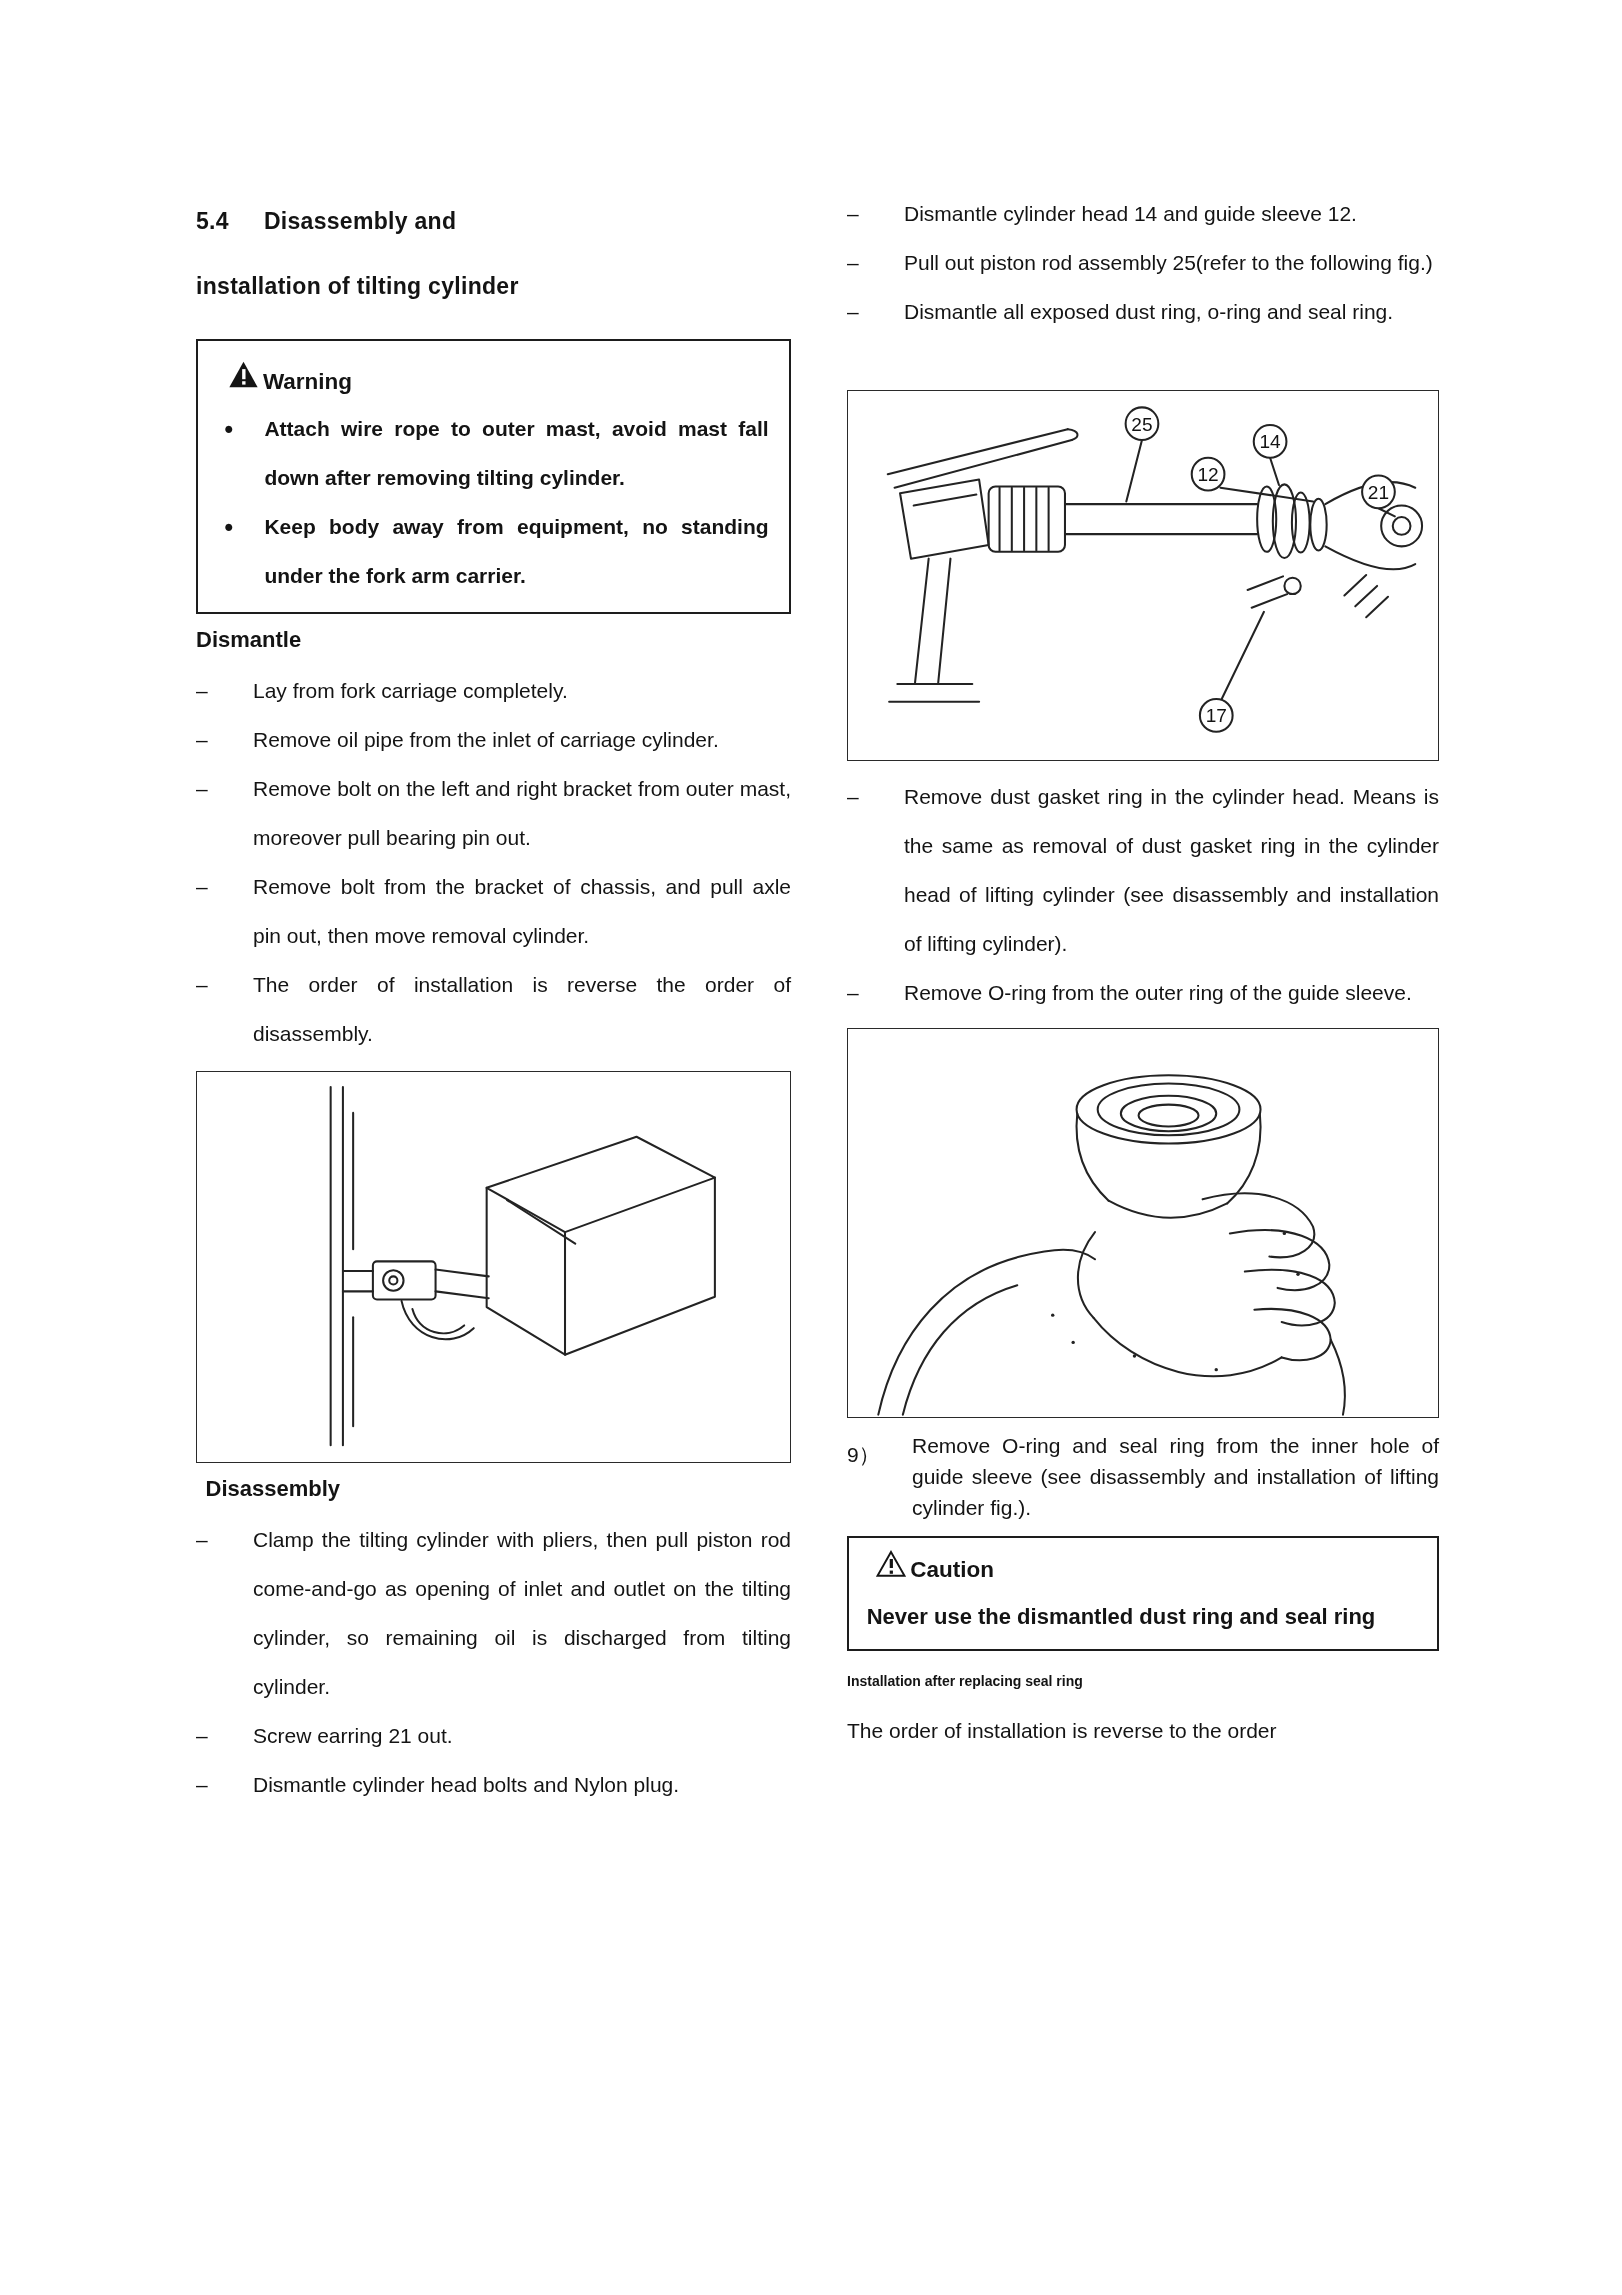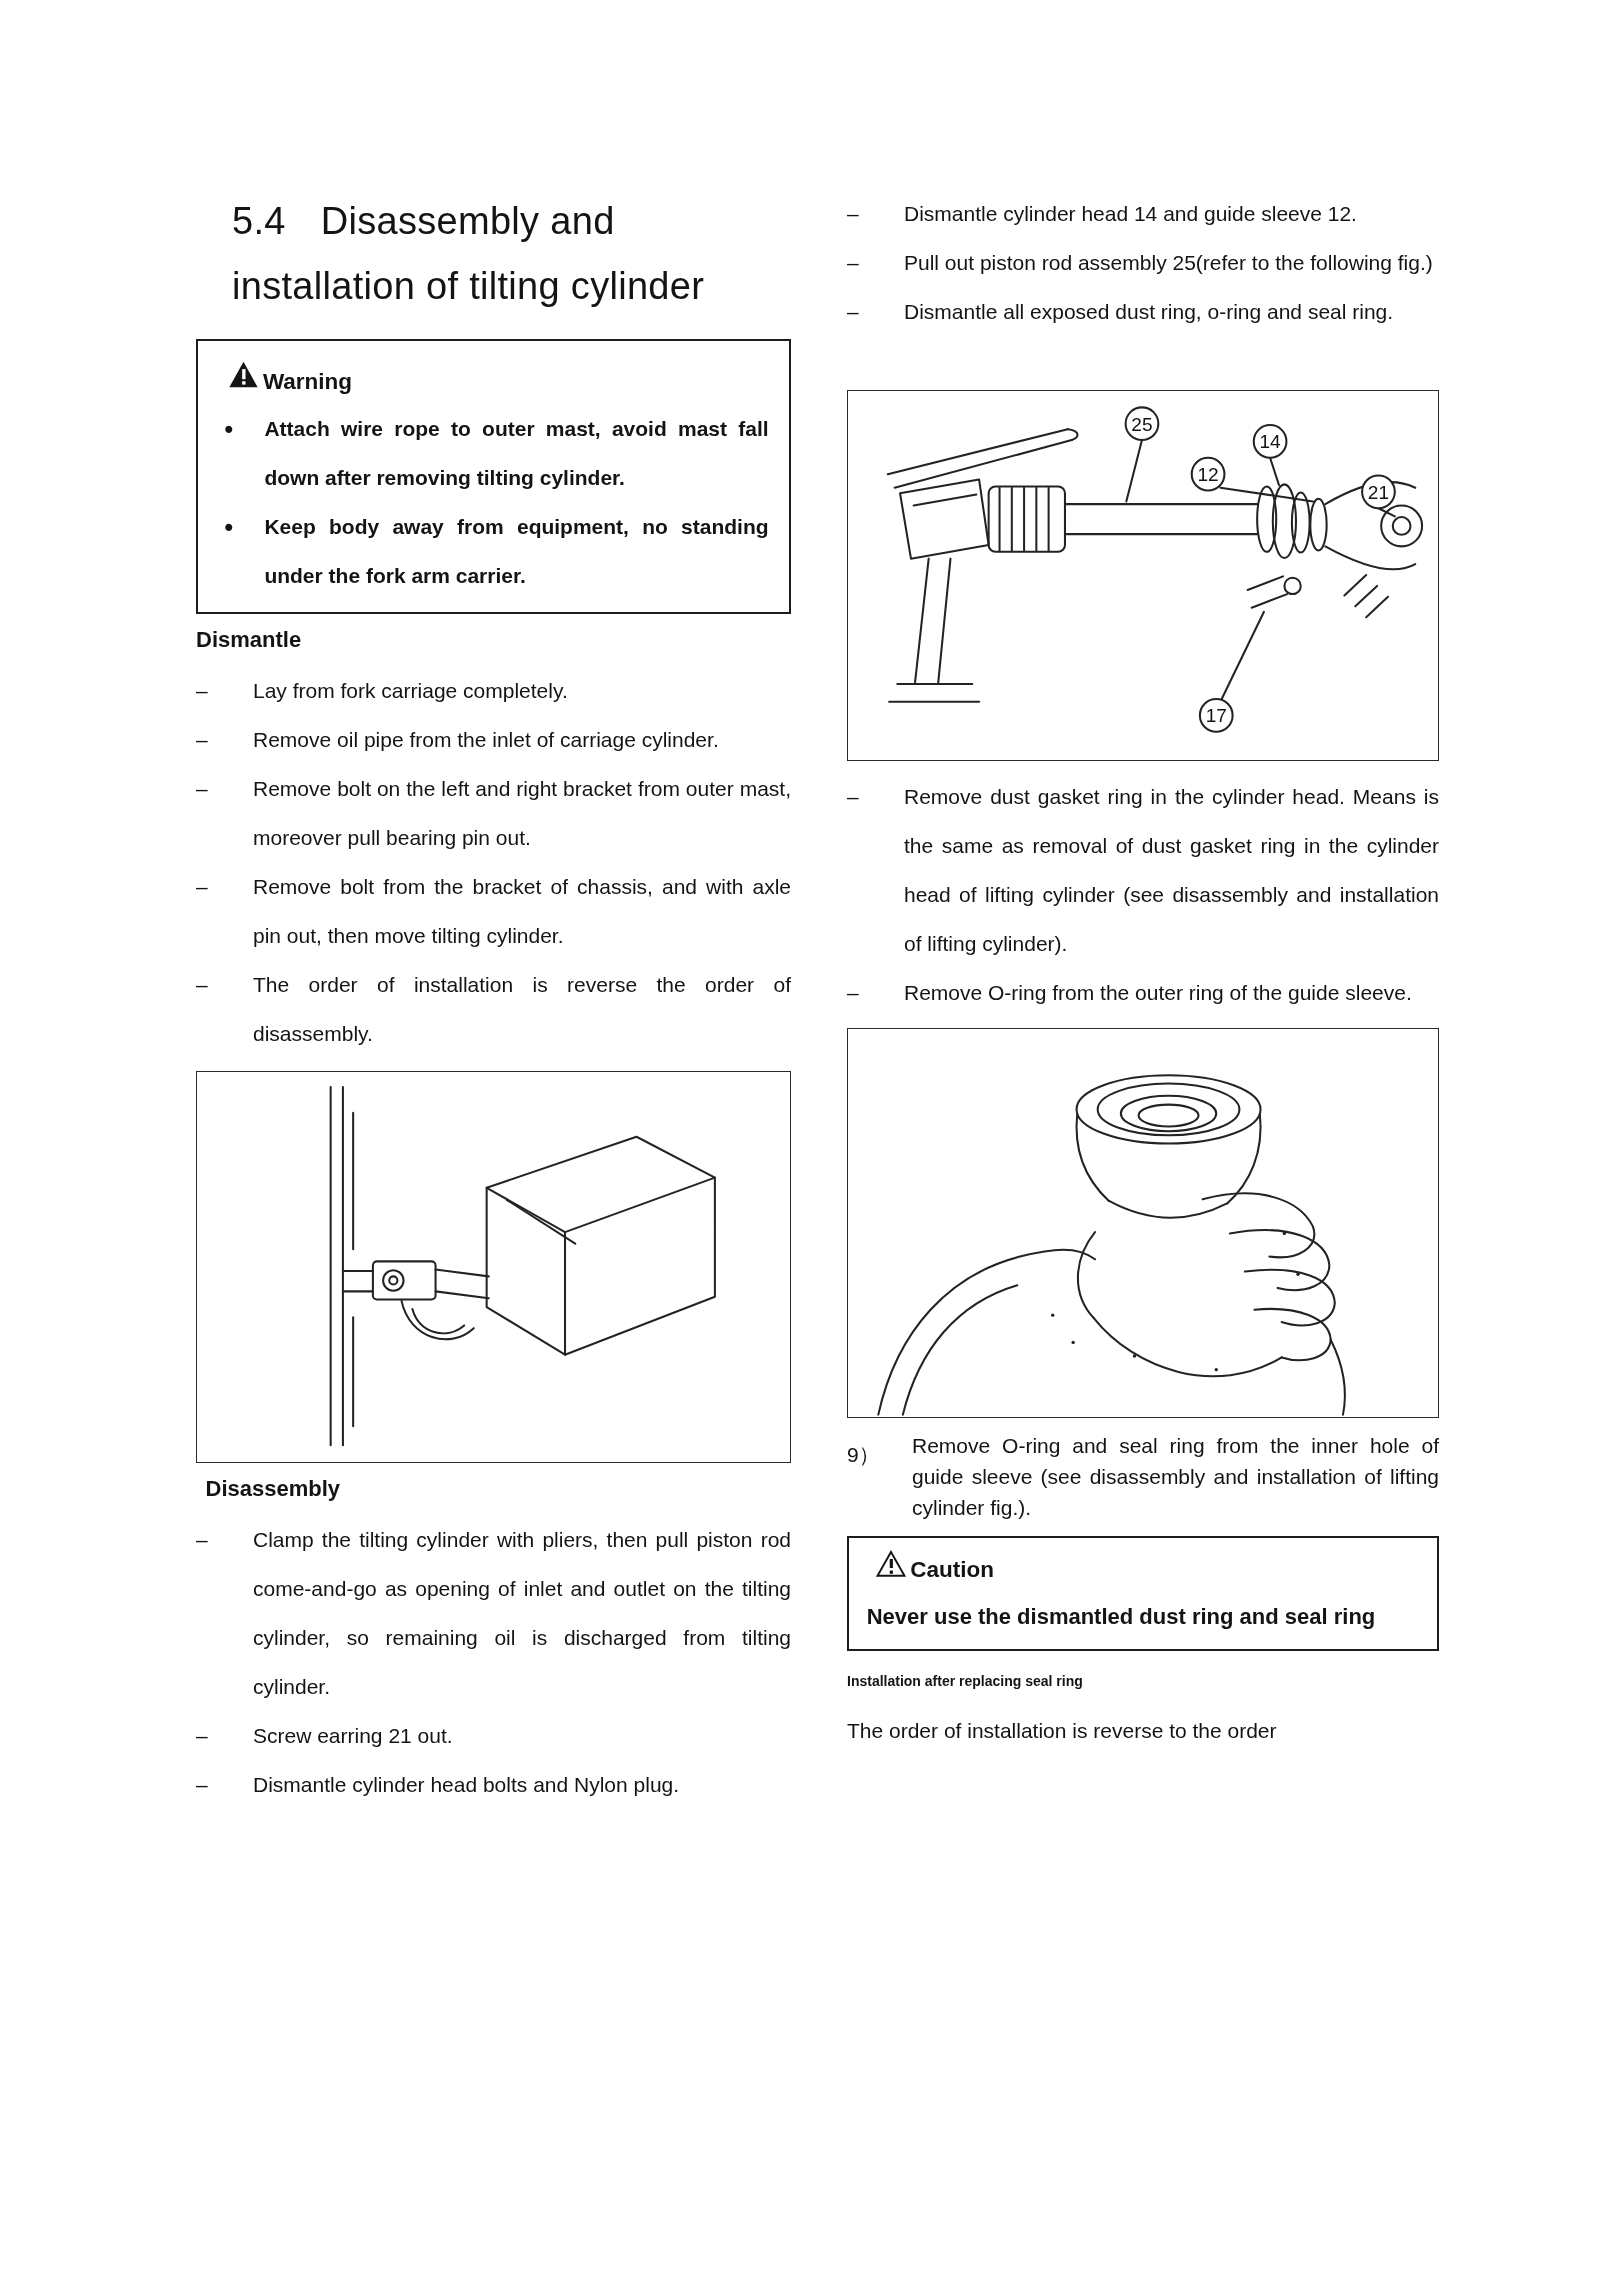--- a/index.html
+++ b/index.html
@@ -17,21 +17,21 @@
     position: absolute;
     top: 0;
     left: 196px;
     display: flex;
     gap: 56px;
     padding-top: 189px;
   }
   .col-left  { width: 595px; }
   .col-right { width: 592px; }
 
-  .doc-title { font-size: 38px; font-weight: normal; line-height: 65px; letter-spacing: 0.3px; margin-left: 36px; }
+  .doc-title { font-size: 23px; font-weight: bold; line-height: 65px; letter-spacing: 0.3px; }
   .title-line1 { display: flex; gap: 35px; }
 
   .box { border: 2px solid #1d1d1d; }
   .warning-box { margin-top: 20.4px; padding: 17.7px 20.4px 12.3px 20.4px; }
   .box-title-row { display: flex; align-items: center; gap: 4px; padding-left: 9.5px;
                    font-weight: bold; font-size: 22.5px; line-height: 45px; }
   .b-item { display: flex; }
   .b-item .marker { flex: none; width: 46px; padding-left: 5.5px; font-size: 16.4px; line-height: 49px; }
   .b-item .btext  { flex: 1; font-weight: bold; font-size: 21px; line-height: 49px; text-align: justify; }
 
@@ -118,21 +118,21 @@
       <div class="li">
         <span class="marker">–</span>
         <span class="litext">Remove oil pipe from the inlet of carriage cylinder.</span>
       </div>
       <div class="li">
         <span class="marker">–</span>
         <span class="litext">Remove bolt on the left and right bracket from outer mast, moreover pull bearing pin out.</span>
       </div>
       <div class="li">
         <span class="marker">–</span>
-        <span class="litext">Remove bolt from the bracket of chassis, and with axle pin out, then move tilting cylinder.</span>
+        <span class="litext">Remove bolt from the bracket of chassis, and pull axle pin out, then move removal cylinder.</span>
       </div>
       <div class="li">
         <span class="marker">–</span>
         <span class="litext">The order of installation is reverse the order of disassembly.</span>
       </div>
 
       <div class="figure fig-bracket">
         <svg width="595" height="389" viewBox="0 0 873 571">
           <g class="lineart">
 

